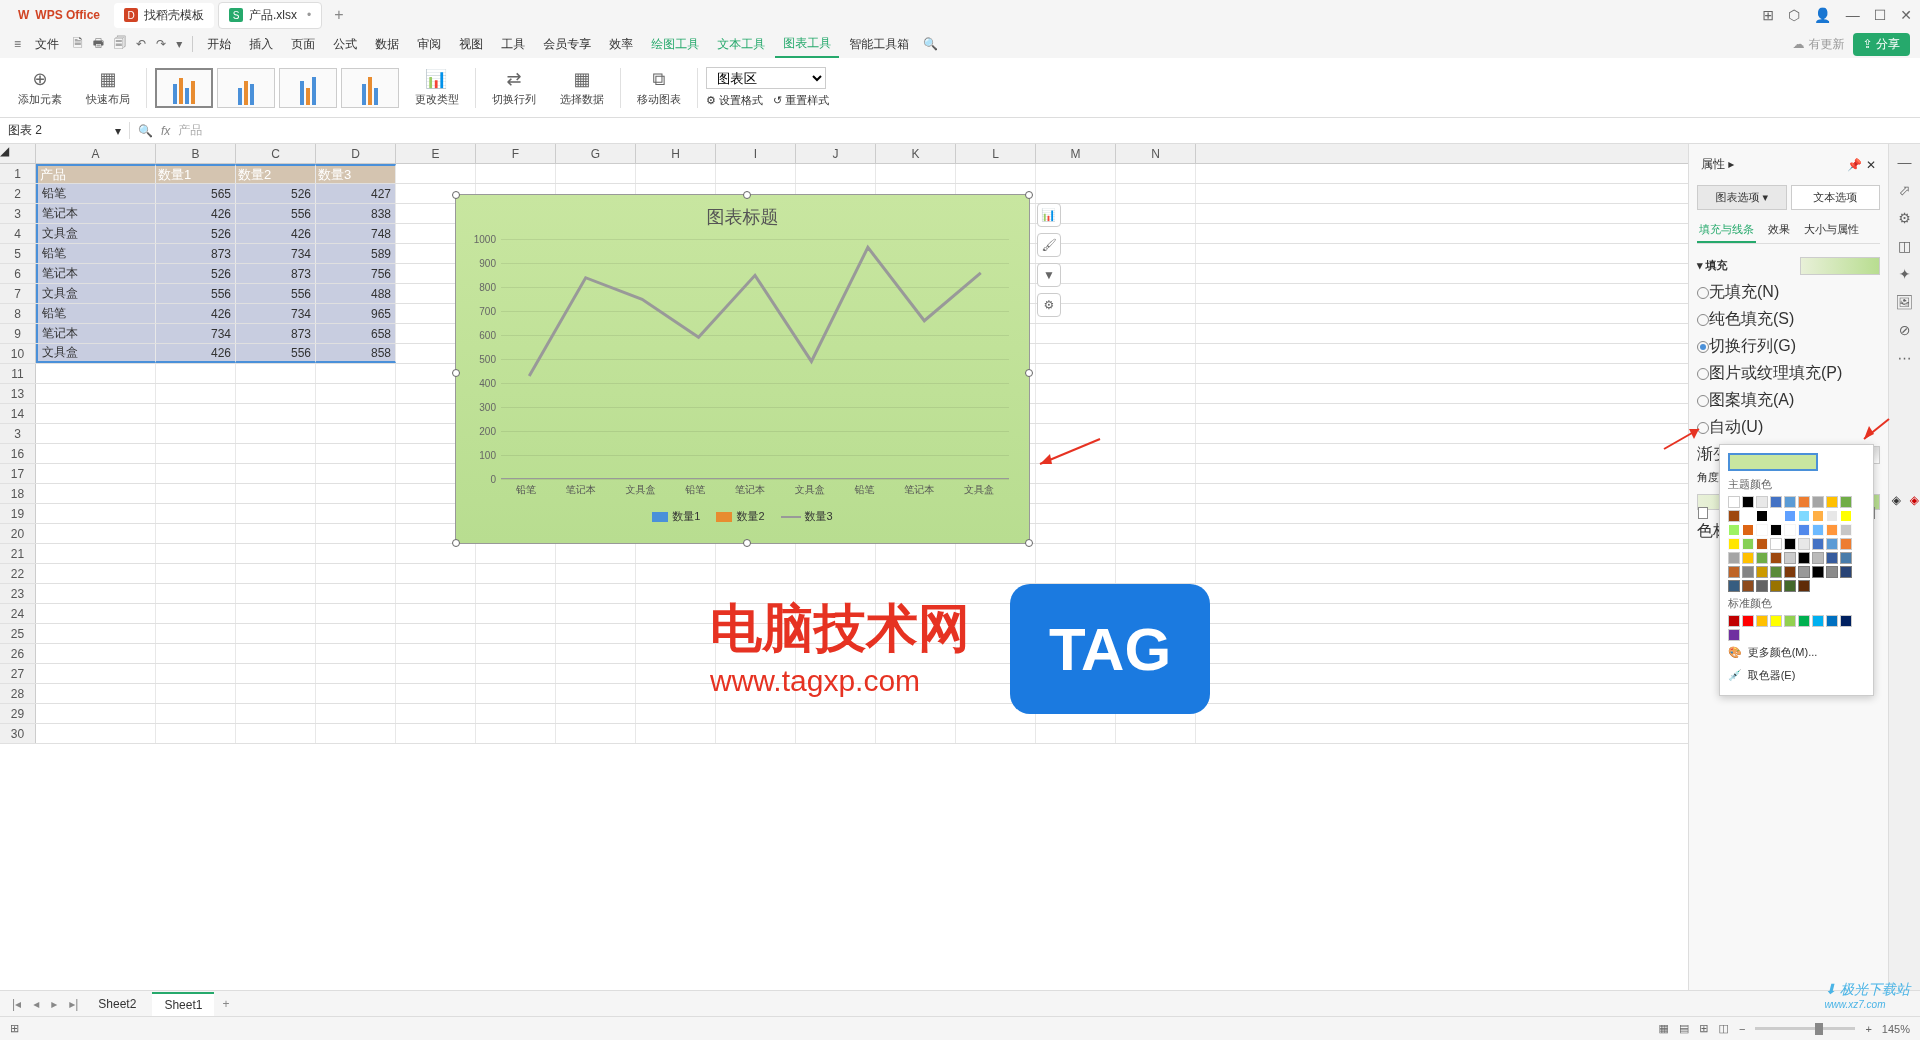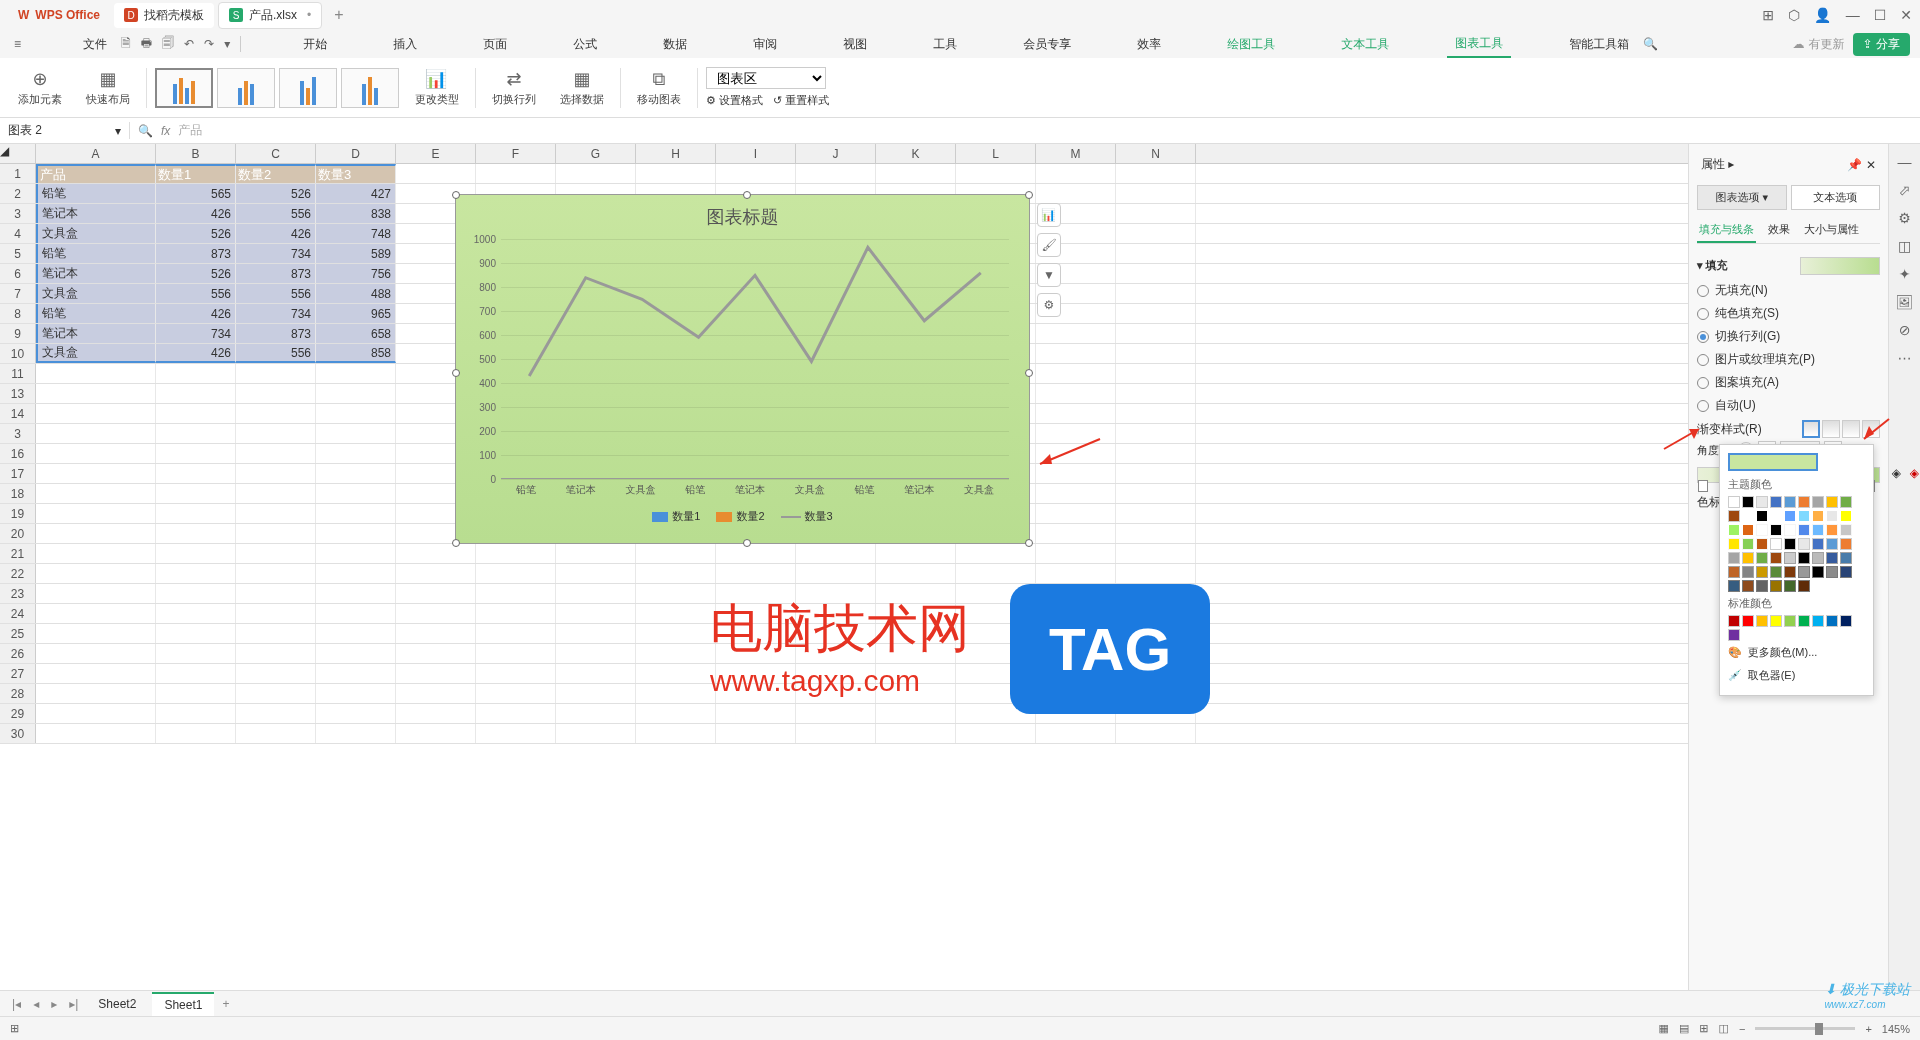--- a/index.html
+++ b/index.html
@@ -14,21 +14,21 @@
 .app-tab.active { background: #fff; border: 1px solid #ddd; }
 .tab-icon-s { width: 14px; height: 14px; background: #26a96c; color: #fff; display: inline-flex; align-items: center; justify-content: center; font-size: 10px; border-radius: 2px; }
 .tab-icon-d { width: 14px; height: 14px; background: #d14424; color: #fff; display: inline-flex; align-items: center; justify-content: center; font-size: 10px; border-radius: 2px; }
 .tab-close { color: #999; margin-left: 4px; }
 .new-tab { color: #888; font-size: 16px; padding: 0 8px; }
 .titlebar-right { margin-left: auto; display: flex; align-items: center; gap: 14px; color: #666; }
 .win-btn { font-size: 14px; cursor: pointer; }
 
 
 .menubar { height: 28px; background: #f5f5f5; display: flex; align-items: center; padding: 0 10px; gap: 2px; }
-.menu-item { padding: 4px 8px; cursor: pointer; margin-left: 48px; }
+.menu-item { padding: 4px 8px; cursor: pointer; }
 .menu-sep { width: 1px; height: 16px; background: #ccc; margin: 0 4px; }
 .qat-icon { color: #666; padding: 2px 4px; cursor: pointer; }
 .menu-right { margin-left: auto; display: flex; align-items: center; gap: 8px; }
 .update-btn { color: #999; display: flex; align-items: center; gap: 4px; }
 .share-btn { background: #26a96c; color: #fff; padding: 3px 10px; border-radius: 4px; }
 .tab-chart-tools { color: #26a96c; border-bottom: 2px solid #26a96c; }
 
 
 .ribbon { height: 60px; background: #fff; border-bottom: 1px solid #ddd; display: flex; align-items: center; padding: 0 10px; gap: 8px; }
 .ribbon-btn { display: flex; flex-direction: column; align-items: center; gap: 2px; padding: 4px 8px; cursor: pointer; font-size: 11px; color: #444; }
@@ -81,37 +81,37 @@
 .bar.s2 { background: #e88c30; }
 .grid-line { position: absolute; left: 0; right: 0; border-top: 1px solid rgba(0,0,0,0.08); }
 .x-labels { display: flex; justify-content: space-around; margin: 4px 20px 0 45px; font-size: 10px; color: #555; }
 .legend { display: flex; justify-content: center; gap: 16px; margin-top: 12px; font-size: 11px; }
 .legend-item { display: flex; align-items: center; gap: 4px; }
 .legend-swatch { width: 16px; height: 10px; }
 .legend-line { width: 20px; height: 2px; background: #999; }
 .line-series { position: absolute; left: 0; right: 0; top: 0; bottom: 0; pointer-events: none; }
 
 
-.watermark1 { position: absolute; left: 710px; top: 450px; font-size: 52px; font-weight: normal; color: #e63222; }
+.watermark1 { position: absolute; left: 710px; top: 450px; font-size: 52px; font-weight: bold; color: #e63222; }
 .watermark2 { position: absolute; left: 710px; top: 520px; font-size: 30px; color: #e63222; }
 .tag-box { position: absolute; left: 1010px; top: 440px; width: 200px; height: 130px; background: #1b7ae0; border-radius: 20px; display: flex; align-items: center; justify-content: center; color: #fff; font-size: 60px; font-weight: bold; }
 .watermark-dl { position: absolute; right: 10px; bottom: 30px; font-size: 14px; color: #4ab4e6; font-style: italic; }
 
 
 .right-panel { width: 200px; background: #f8f8f8; border-left: 1px solid #ddd; padding: 8px; position: relative; }
 .panel-header { display: flex; justify-content: space-between; padding: 4px; font-size: 12px; align-items: center; }
 .panel-tabs { display: flex; gap: 4px; margin: 8px 0; }
 .panel-tab { flex: 1; padding: 4px; text-align: center; border: 1px solid #ccc; background: #fff; cursor: pointer; font-size: 11px; }
 .panel-tab.active { background: #e8e8e8; }
 .sub-tabs { display: flex; gap: 10px; font-size: 11px; margin: 8px 0; border-bottom: 1px solid #ddd; }
 .sub-tab { padding: 4px 2px; cursor: pointer; }
 .sub-tab.active { color: #26a96c; border-bottom: 2px solid #26a96c; }
 .fill-section { margin-top: 8px; }
 .section-title { font-size: 11px; font-weight: bold; margin: 6px 0; }
-.radio-row { display: flex; align-items: center; gap: 6px; font-size: 12px; padding: 3px 0; }
+.radio-row { display: flex; align-items: center; font-size: 16px; padding: 3px 0; }
 .radio { width: 12px; height: 12px; border: 1px solid #888; border-radius: 50%; display: inline-block; position: relative; }
 .radio.checked::after { content: ''; position: absolute; width: 6px; height: 6px; background: #4a90d9; border-radius: 50%; top: 2px; left: 2px; }
 .gradient-preview { width: 80px; height: 18px; background: linear-gradient(to right, #e8f0d8, #b8dd90); border: 1px solid #ccc; margin-left: auto; }
 .gradient-styles { display: flex; gap: 2px; margin-left: auto; }
 .grad-style { width: 18px; height: 18px; border: 1px solid #ccc; background: linear-gradient(#ddd,#fff); cursor: pointer; }
 .angle-row { display: flex; align-items: center; gap: 4px; font-size: 11px; }
 .angle-input { width: 40px; text-align: center; border: 1px solid #ccc; padding: 2px; }
 .spin-btn { width: 18px; height: 18px; border: 1px solid #ccc; background: #fff; cursor: pointer; }
 .gradient-bar { height: 16px; background: linear-gradient(to right, #e8f0d8, #b8dd90); border: 1px solid #ccc; margin: 8px 0; position: relative; }
 .grad-stop { position: absolute; top: 12px; width: 10px; height: 12px; background: #fff; border: 1px solid #888; }

